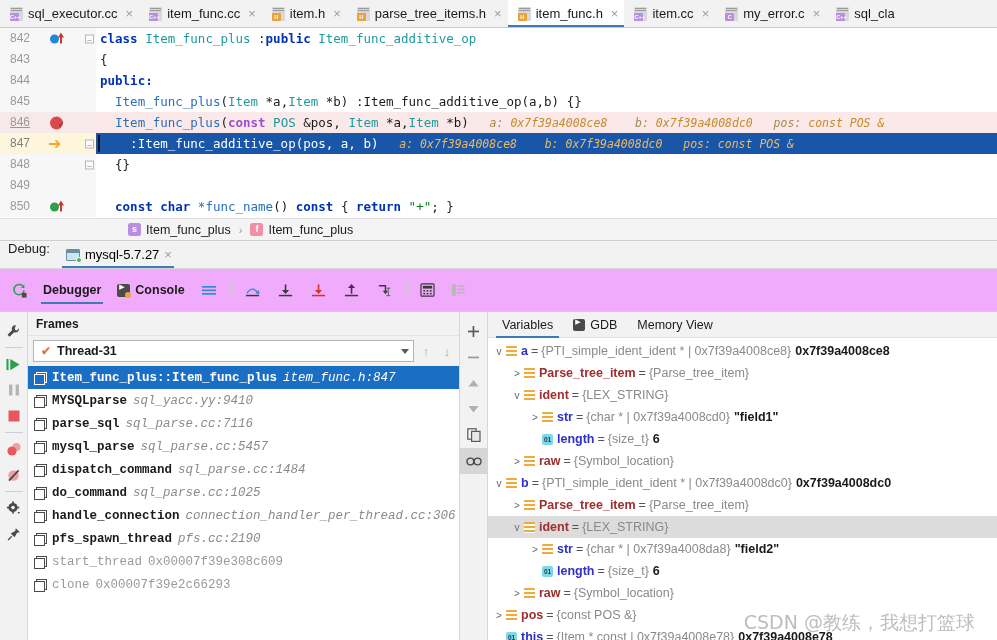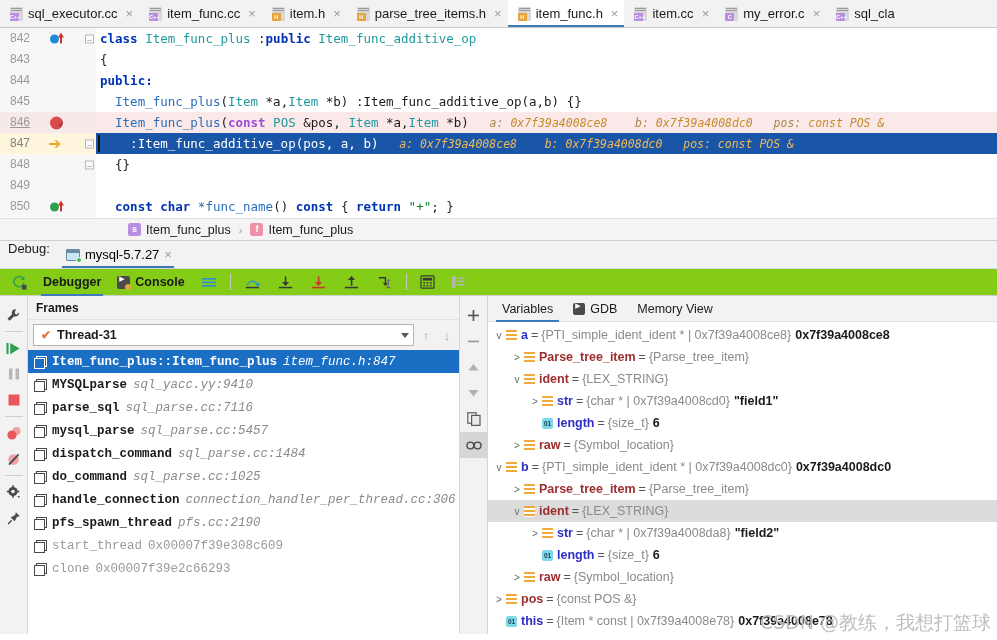--- a/index.html
+++ b/index.html
@@ -209,21 +209,21 @@
   }
   .runicon .dot {
     position: absolute; right: -2px; bottom: -2px;
     width: 6px; height: 6px; border-radius: 50%;
     background: #3fb950; border: 1px solid #ffffff;
   }
   .xclose { color: #9b9b9b; font-size: 13px; }
 
   
   .dbgtoolbar {
-    height: 28px; background: #84cc16;
+    height: 44px; background: #f0abfc;
     border-top: 1px solid #d6d6d6;
     border-bottom: 1px solid #cfcfcf;
     display: flex; align-items: center; gap: 0px;
     padding-left: 4px;
     font-size: 12.5px;
   }
   .tbbtn {
     height: 28px; display: flex; align-items: center; justify-content: center;
     padding: 0 8px; gap: 5px; position: relative;
   }
@@ -373,21 +373,21 @@
   }
   .vname { font-weight: bold; }
   .vname.red { color: #9c2e2e; }
   .vname.blue { color: #2f2fc7; }
   .veq { color: #555555; padding: 0 3px; }
   .vtype { color: #8a8a8a; }
   .vval { font-weight: bold; color: #1a1a1a; padding-left: 4px; }
 
   
   .watermark {
-    position: absolute; right: 6px; bottom: 4px;
+    position: absolute; right: 22px; bottom: 4px;
     font-size: 19px; color: #bdbdbd;
     font-family: "DejaVu Sans", sans-serif;
     pointer-events: none; white-space: nowrap; margin-left: 34px;
   }
 </style>
 </head>
 <body>
 
 <div id="app">
 

